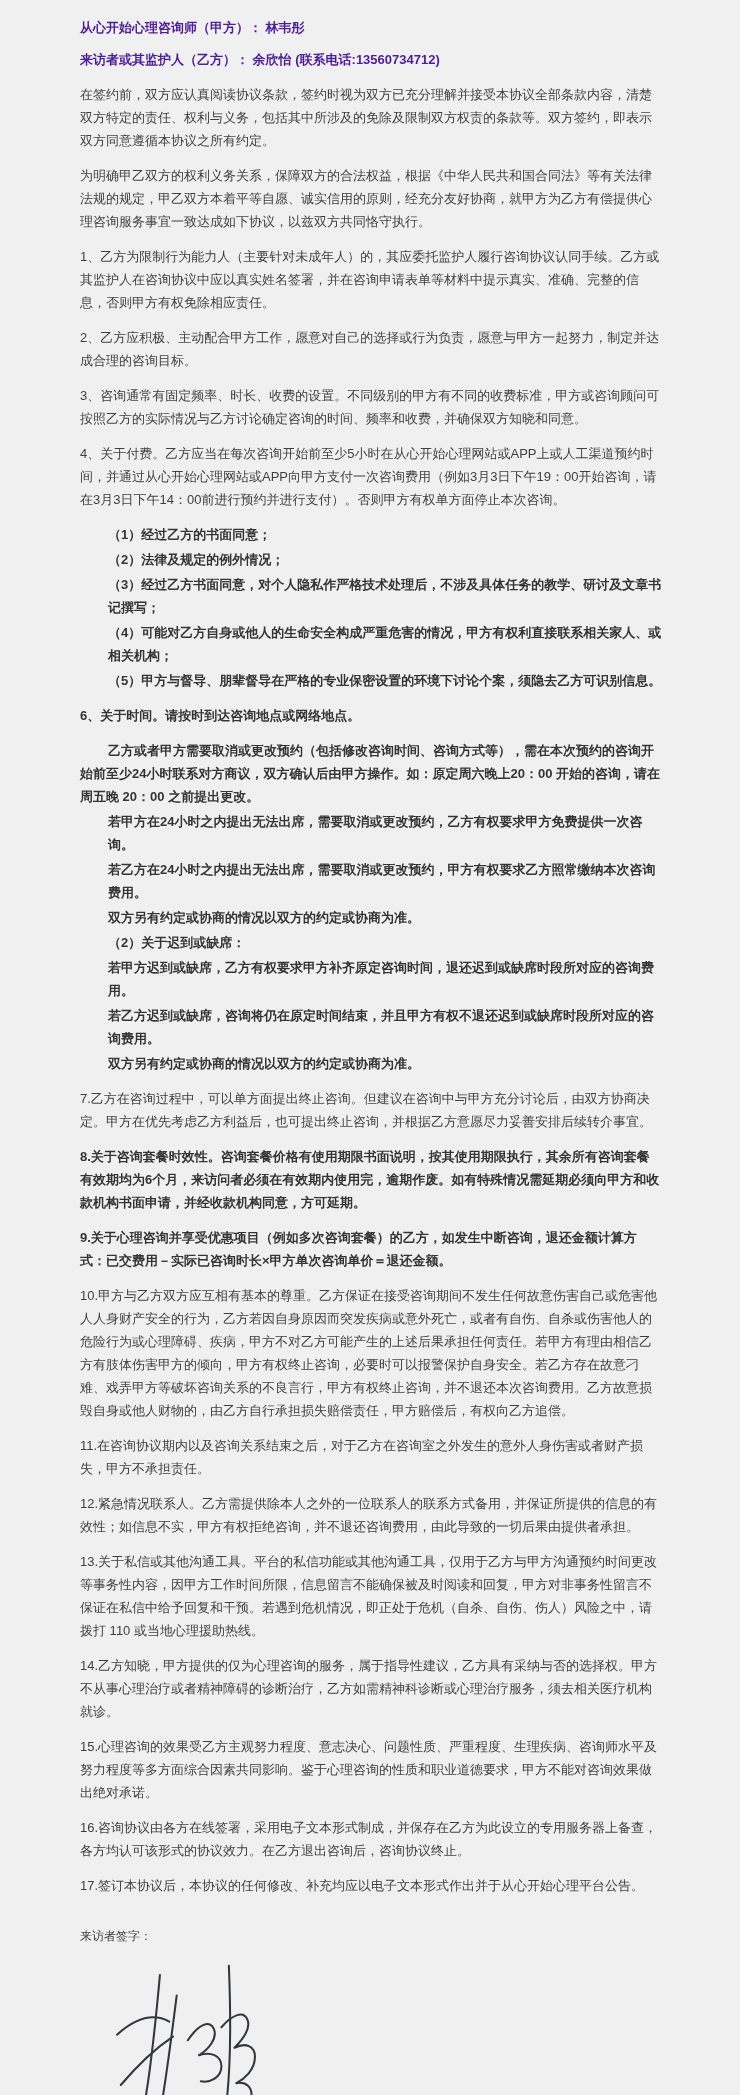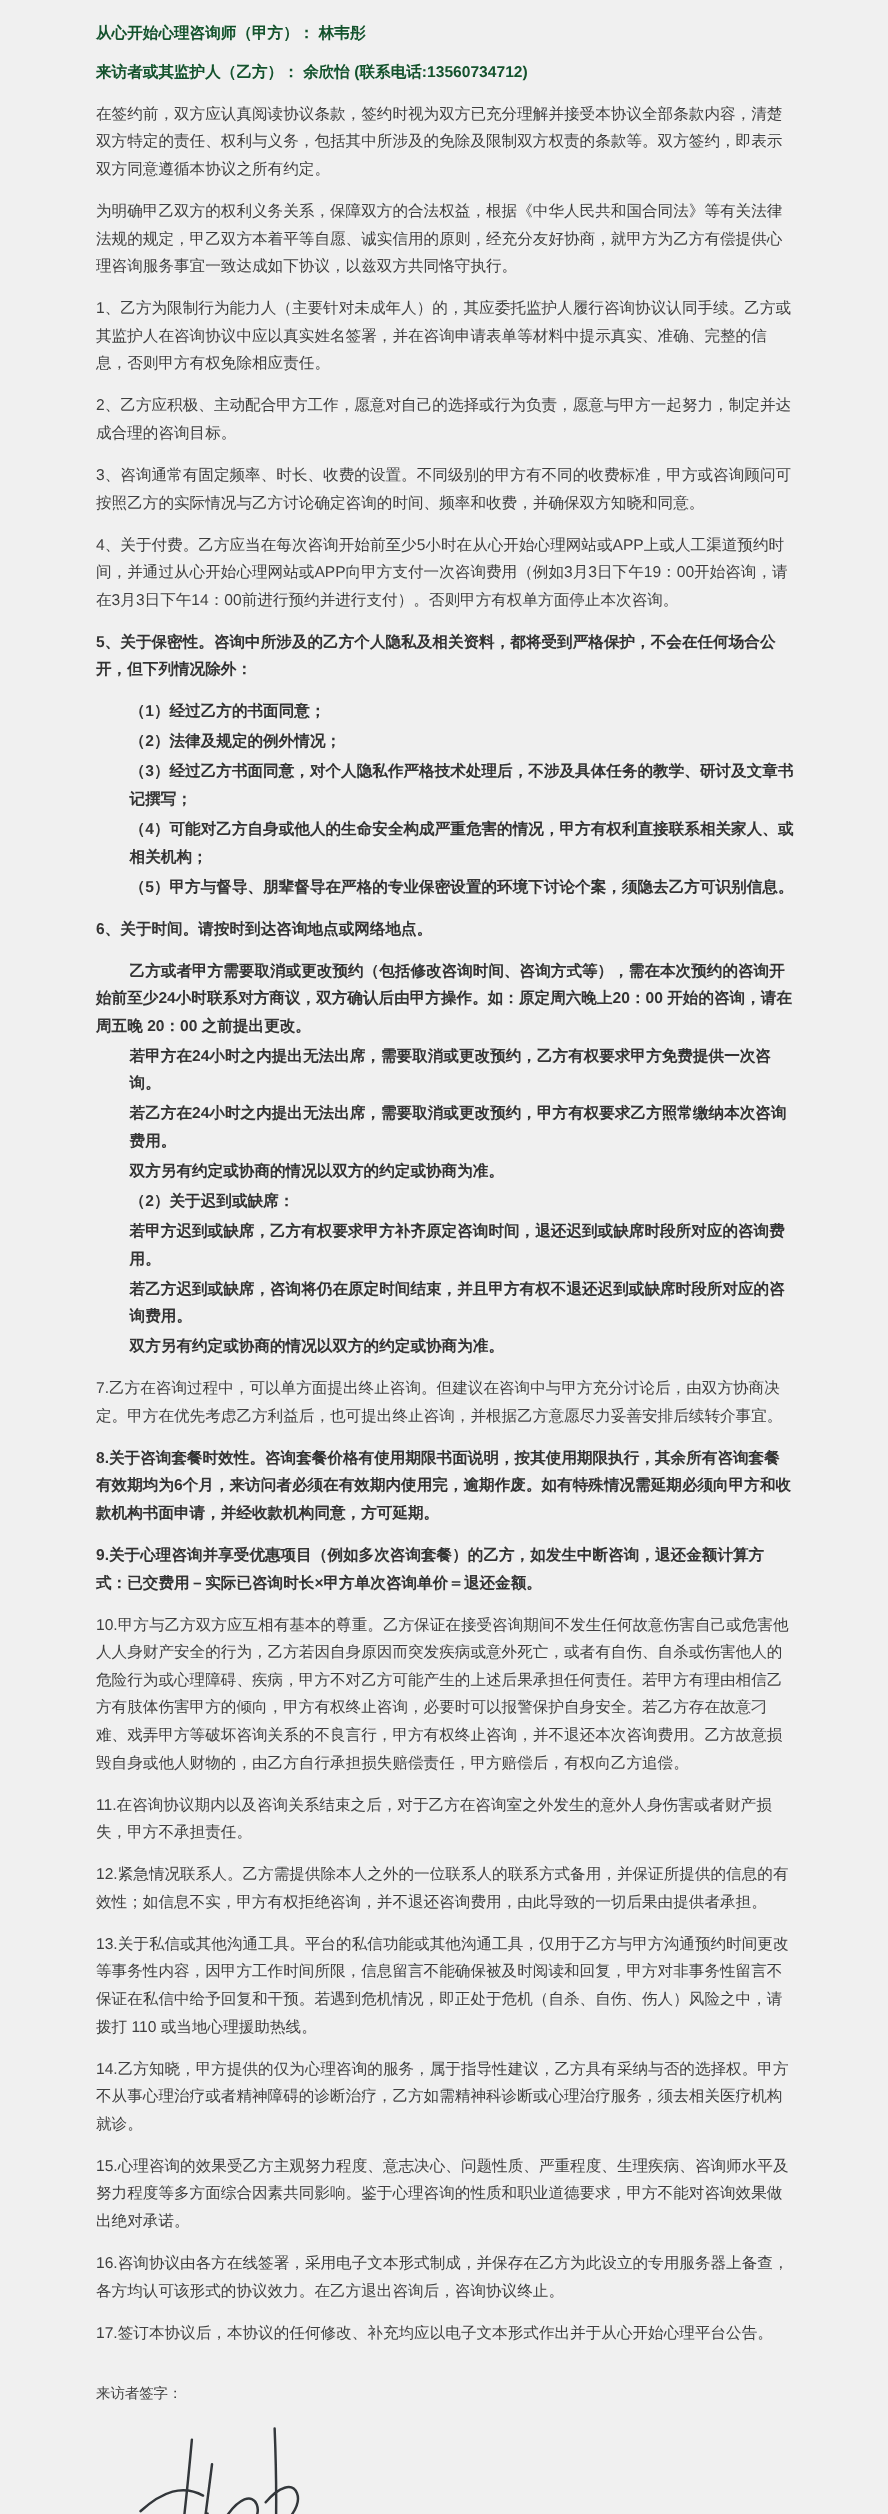--- a/index.html
+++ b/index.html
@@ -25,21 +25,21 @@
     color:#3d3d3d;
     font-weight:normal;
   }
   .doc-body{
     padding:0 78px 0 80px;
     font-size:13px;
     line-height:23px;
   }
   .party-line{
     font-weight:bold;
-    color:#14532d;
+    color:#4c1d95;
   }
   .party-a{margin-top:16px;}
   .party-b{margin-top:9px;}
   .para{margin:12px 0;}
   .line{margin:2px 0;}
   .bold{font-weight:bold;color:#343434;}
   .sub{padding-left:28px;}
   .indent2{text-indent:28px;}
   .sign-label{
     margin-top:28px;
@@ -69,21 +69,20 @@
     <div class="party-line party-a">从心开始心理咨询师（甲方）： 林韦彤</div>
     <div class="party-line party-b">来访者或其监护人（乙方）： 余欣怡 (联系电话:13560734712)</div>
 
     <div id="clauses">
         <div class="para">在签约前，双方应认真阅读协议条款，签约时视为双方已充分理解并接受本协议全部条款内容，清楚双方特定的责任、权利与义务，包括其中所涉及的免除及限制双方权责的条款等。双方签约，即表示双方同意遵循本协议之所有约定。</div>
         <div class="para">为明确甲乙双方的权利义务关系，保障双方的合法权益，根据《中华人民共和国合同法》等有关法律法规的规定，甲乙双方本着平等自愿、诚实信用的原则，经充分友好协商，就甲方为乙方有偿提供心理咨询服务事宜一致达成如下协议，以兹双方共同恪守执行。</div>
         <div class="para">1、乙方为限制行为能力人（主要针对未成年人）的，其应委托监护人履行咨询协议认同手续。乙方或其监护人在咨询协议中应以真实姓名签署，并在咨询申请表单等材料中提示真实、准确、完整的信息，否则甲方有权免除相应责任。</div>
         <div class="para">2、乙方应积极、主动配合甲方工作，愿意对自己的选择或行为负责，愿意与甲方一起努力，制定并达成合理的咨询目标。</div>
         <div class="para">3、咨询通常有固定频率、时长、收费的设置。不同级别的甲方有不同的收费标准，甲方或咨询顾问可按照乙方的实际情况与乙方讨论确定咨询的时间、频率和收费，并确保双方知晓和同意。</div>
         <div class="para">4、关于付费。乙方应当在每次咨询开始前至少5小时在从心开始心理网站或APP上或人工渠道预约时间，并通过从心开始心理网站或APP向甲方支付一次咨询费用（例如3月3日下午19：00开始咨询，请在3月3日下午14：00前进行预约并进行支付）。否则甲方有权单方面停止本次咨询。</div>
-        <div class="para bold">5、关于保密性。咨询中所涉及的乙方个人隐私及相关资料，都将受到严格保护，不会在任何场合公开，但下列情况除外：</div>
         <div class="line bold sub">（1）经过乙方的书面同意；</div>
         <div class="line bold sub">（2）法律及规定的例外情况；</div>
         <div class="line bold sub">（3）经过乙方书面同意，对个人隐私作严格技术处理后，不涉及具体任务的教学、研讨及文章书记撰写；</div>
         <div class="line bold sub">（4）可能对乙方自身或他人的生命安全构成严重危害的情况，甲方有权利直接联系相关家人、或相关机构；</div>
         <div class="line bold sub">（5）甲方与督导、朋辈督导在严格的专业保密设置的环境下讨论个案，须隐去乙方可识别信息。</div>
         <div class="para bold">6、关于时间。请按时到达咨询地点或网络地点。</div>
         <div class="line bold indent2">乙方或者甲方需要取消或更改预约（包括修改咨询时间、咨询方式等），需在本次预约的咨询开始前至少24小时联系对方商议，双方确认后由甲方操作。如：原定周六晚上20：00 开始的咨询，请在周五晚 20：00 之前提出更改。</div>
         <div class="line bold sub">若甲方在24小时之内提出无法出席，需要取消或更改预约，乙方有权要求甲方免费提供一次咨询。</div>
         <div class="line bold sub">若乙方在24小时之内提出无法出席，需要取消或更改预约，甲方有权要求乙方照常缴纳本次咨询费用。</div>
         <div class="line bold sub">双方另有约定或协商的情况以双方的约定或协商为准。</div>

